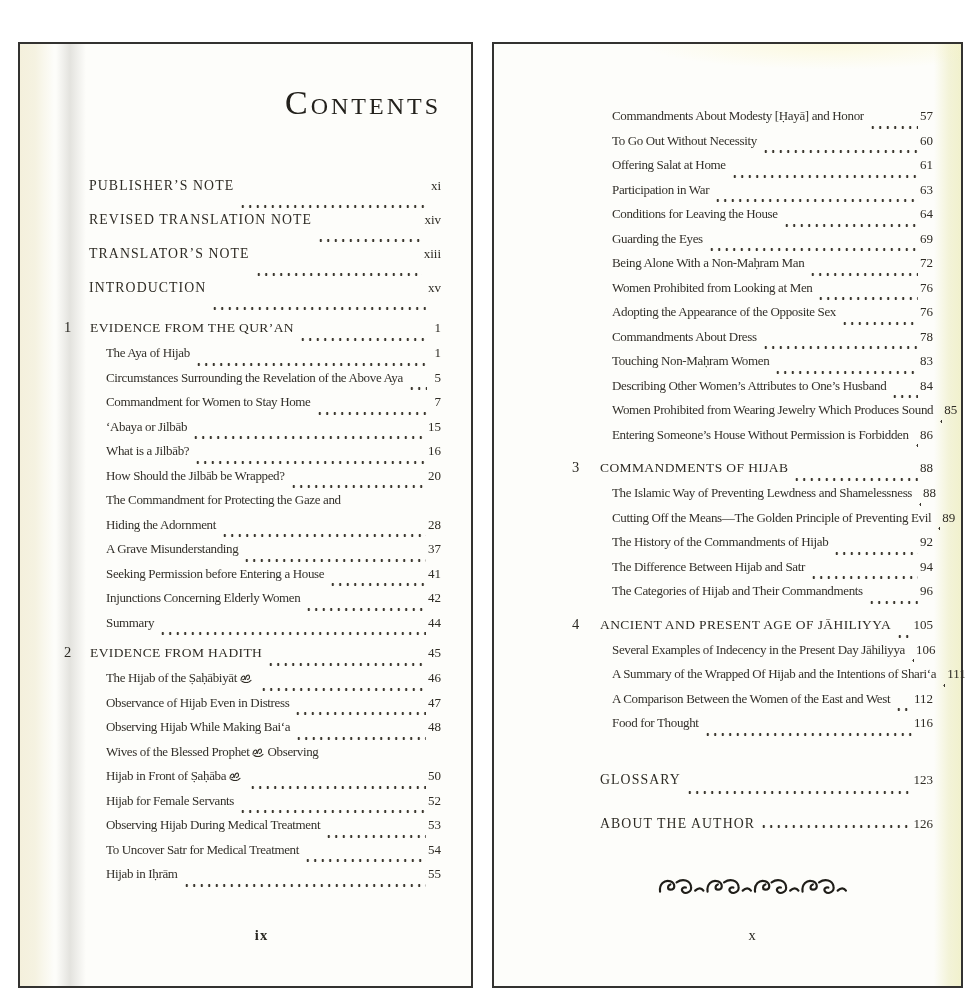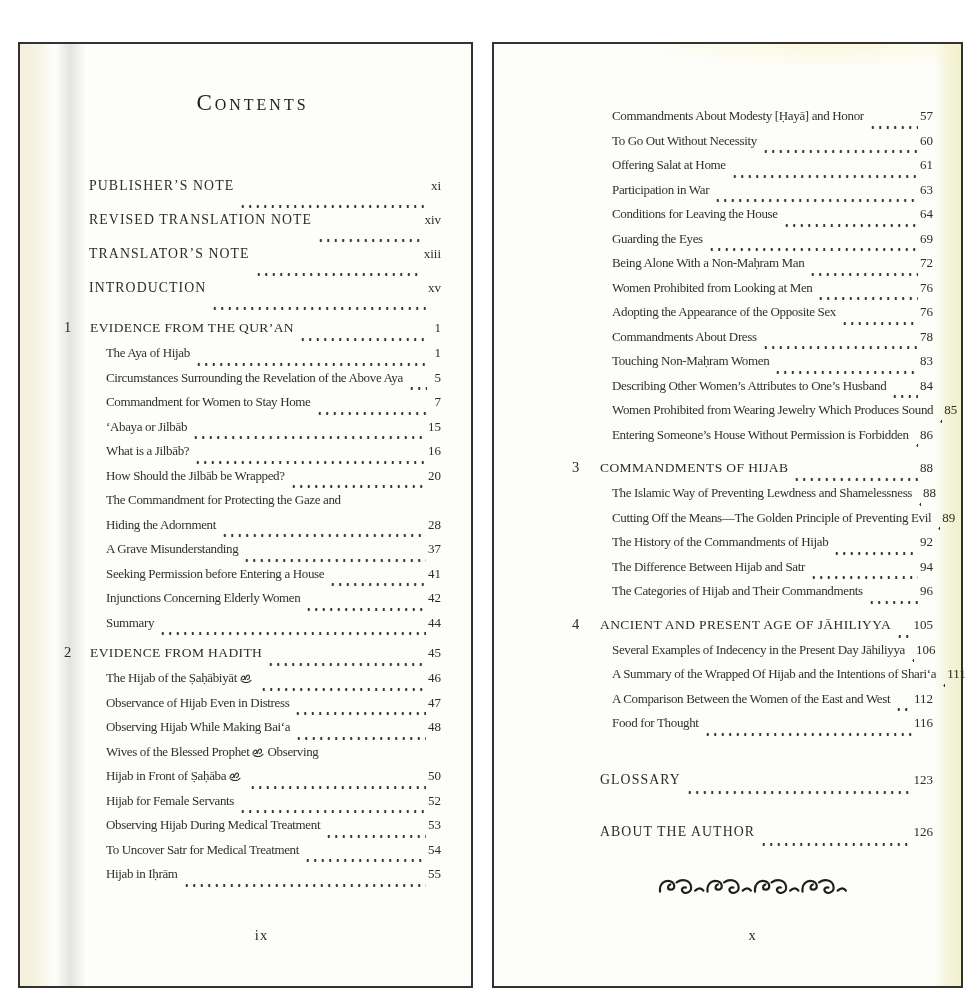--- a/index.html
+++ b/index.html
@@ -12,49 +12,49 @@
       linear-gradient(90deg,rgba(0,0,0,0) 36px,rgba(125,122,112,0.20) 50px,rgba(0,0,0,0) 66px);}
   #right-page{left:492px;width:471px;
     background-image:
       radial-gradient(ellipse 250px 34px at 72% 0%,rgba(250,245,200,0.55),rgba(250,245,200,0) 75%),
       linear-gradient(270deg,#f1f1cd 0px,#f3f3d8 12px,rgba(243,243,216,0) 27px); text-decoration: underline;}
 
   .content{position:absolute;top:0;}
   #left-content{left:44px;right:30px;}
   #right-content{left:78px;right:28px;top:64px;}
 
-  .contents-title{margin-top:38px;margin-bottom:54px;text-align:center;line-height:42px;
-    font-variant:small-caps;font-size:23px;letter-spacing:3px;color:#23211c;font-weight:500;}
+  .contents-title{margin-top:38px;margin-bottom:54px;text-align:right;line-height:42px;
+    font-variant:small-caps;font-size:34px;letter-spacing:3px;color:#23211c;font-weight:500;}
 
   .row{display:flex;align-items:baseline;box-sizing:border-box;}
   .row.front{height:34px;font-size:13.8px;letter-spacing:1.1px;}
   .row.back{height:26px;font-size:13.8px;letter-spacing:1.1px;}
   .row.chapter{height:26px;font-size:13.5px;letter-spacing:0.4px;}
   .row.sub,.row.wrap{height:24.5px;font-size:13px;}
   .row.sub .rtext,.row.wrap .rtext{letter-spacing:-0.35px;color:#33302a;}
   .rtext{white-space:nowrap;flex:0 0 auto;display:inline-flex;align-items:baseline;}
   .cnum{flex:0 0 auto;font-size:14.5px;color:#2a2822;}
   #left-toc .cnum{width:26px;}
   #right-toc .cnum{width:28px;}
   #left-toc .front{padding-left:25px;}
   #left-toc .sub,#left-toc .wrap{padding-left:42px;}
   #left-toc .chapter{margin-top:5px;}
   #right-toc .sub,#right-toc .wrap{padding-left:40px;}
   #right-toc .back{padding-left:28px;}
   #right-toc .chapter{margin-top:8px;}
   #right-toc .sub + .back{margin-top:32px;}
-  #right-toc .back + .back{margin-top:26px;}
+  #right-toc .back + .back{margin-top:8px;align-items:flex-end;}
 
   .leader{align-self:stretch;flex:1 1 4px;min-width:4px;margin:0 2px 0 5px;
     background-image:radial-gradient(circle,#3b372e 1.12px,rgba(0,0,0,0) 1.45px);
     background-size:7.5px 3px;background-repeat:repeat-x;background-position:left bottom 4px;}
   .pg{flex:0 0 auto;min-width:12px;text-align:right;font-size:13px;letter-spacing:0;color:#2e2b24;}
 
   .folio{position:absolute;bottom:42px;text-align:center;font-size:14.5px;letter-spacing:1px;color:#2a2822;}
-  #left-folio{left:44px;right:12px;}
+  #left-folio{left:44px;right:12px;font-weight:bold;}
   #right-folio{left:78px;right:28px;}
 
   .honorific{display:inline-block;margin:0 3px;transform:translateY(1px);}
   .honorific svg{display:block;}
   .ornament{position:absolute;top:832px;left:78px;right:28px;display:flex;justify-content:center;}
 </style>
 </head>
 <body>
 
 <div class="canvas">

